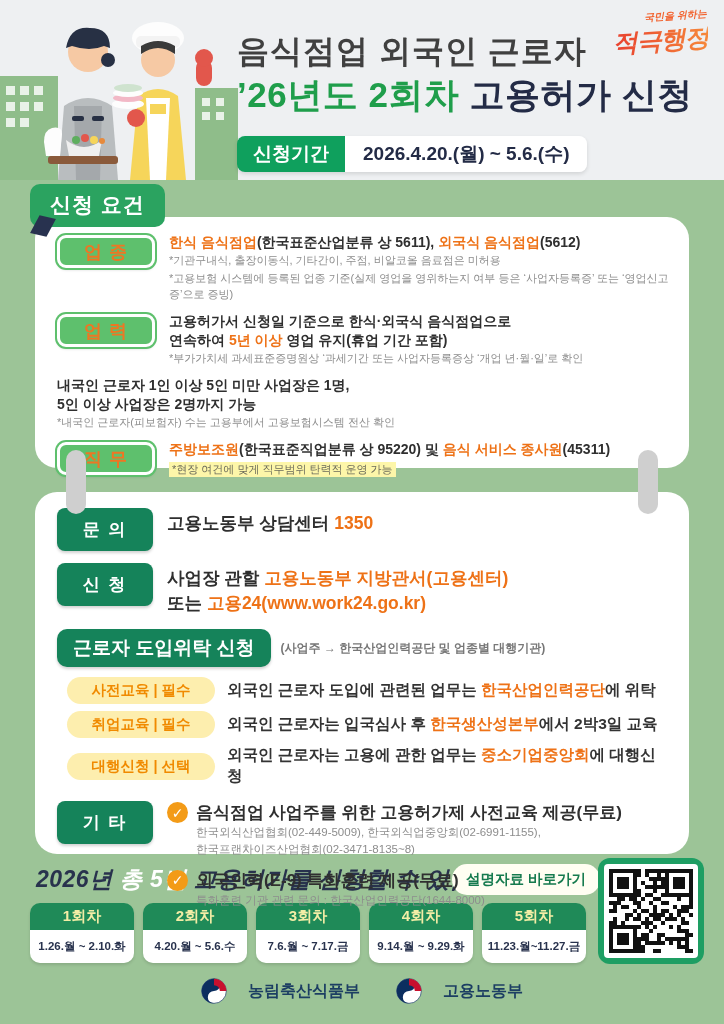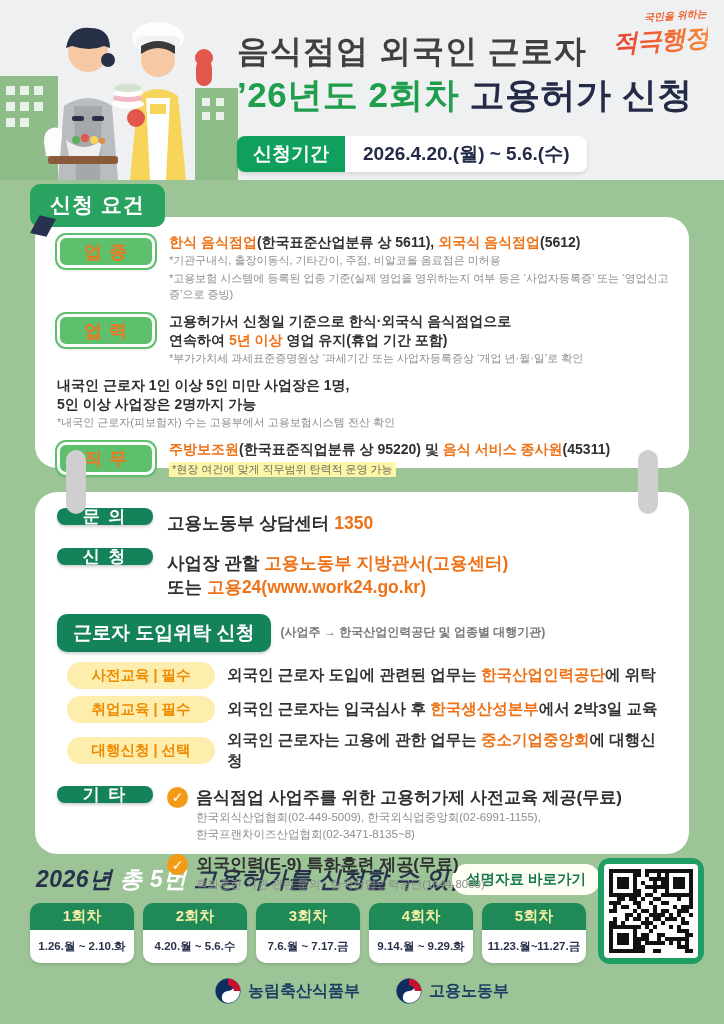--- a/index.html
+++ b/index.html
@@ -40,21 +40,21 @@
   .req-badge { flex:0 0 98px; height:33px; margin-top:2px; background:#5ec06d; border:3px solid #fff;
                box-shadow:0 0 0 2px #5ec06d, 0 2px 3px rgba(0,0,0,0.15); border-radius:9px;
                color:#ee7623; font-size:18px; font-weight:900; display:flex; align-items:center; justify-content:center; letter-spacing:1px; }
   .req-main { font-size:14px; font-weight:800; color:#2f2f2f; line-height:1.32; }
   .req-main .hl { color:#ee7217; }
   .req-note { font-size:11px; color:#8d8d8d; font-weight:500; line-height:1.45; margin-top:2px; }
   .req-note.highlight { display:inline-block; background:#fdf6a9; color:#6b6b5a; padding:0 3px; }
 
   
   .info-row { display:flex; gap:14px; margin-bottom:12px; align-items:flex-start; }
-  .dark-badge { flex:0 0 96px; height:17px; background:#15835a; border-radius:8px; color:#fff;
+  .dark-badge { flex:0 0 96px; height:43px; background:#15835a; border-radius:8px; color:#fff;
                 font-size:17px; font-weight:900; display:flex; align-items:center; justify-content:center; letter-spacing:2px;
                 box-shadow:0 2px 3px rgba(0,0,0,0.18); }
   .info-text { font-size:17.5px; font-weight:800; color:#2f2f2f; line-height:1.4; padding-top:3px; }
   .info-text .hl { color:#ee7217; }
   .deleg-header { display:flex; align-items:center; gap:10px; margin:14px 0 10px; }
   .deleg-badge { background:#15835a; border-radius:10px; color:#fff; font-size:19px; font-weight:900;
                  padding:6px 16px; box-shadow:0 2px 3px rgba(0,0,0,0.18); }
   .deleg-note { font-size:12px; color:#777; font-weight:600; }
   .deleg-row { display:flex; gap:12px; align-items:center; margin:7px 0 7px 10px; }
   .yellow-pill { flex:0 0 148px; height:27px; background:#fdeeae; border-radius:14px; color:#f08a00;
@@ -81,21 +81,21 @@
   .qr-inner { width:100%; height:100%; background:#fff; border-radius:4px; padding:5px; }
   .qr-grid { display:grid; width:100%; height:100%; grid-template-rows:repeat(21,1fr); grid-template-columns:repeat(21,1fr); }
   .qr-grid i { background:#111; }
 
   .rounds { position:absolute; left:30px; top:903px; width:556px; display:flex; gap:9px; }
   .round-card { flex:1; border-radius:10px; overflow:hidden; box-shadow:0 2px 3px rgba(0,0,0,0.12); }
   .round-head { background:#1f8a58; color:#f3eda6; font-size:15px; font-weight:900; text-align:center; padding:4px 0; }
   .round-body { background:#fff; color:#28324d; font-size:11.5px; font-weight:800; text-align:center; padding:9px 1px; }
 
   .footer { position:absolute; left:0; top:978px; width:724px; display:flex; justify-content:center; gap:36px; }
-  .ministry { display:flex; align-items:center; gap:7px; }
+  .ministry { display:flex; align-items:center; gap:21px; }
   .ministry-name { font-size:16px; font-weight:800; color:#1c3e63; }
   .taegeuk { width:26px; height:26px; }
 </style>
 </head>
 <body>
 
 <div class="page">
 
   <div class="header">
     <svg class="illustration" viewBox="0 0 238 172">

